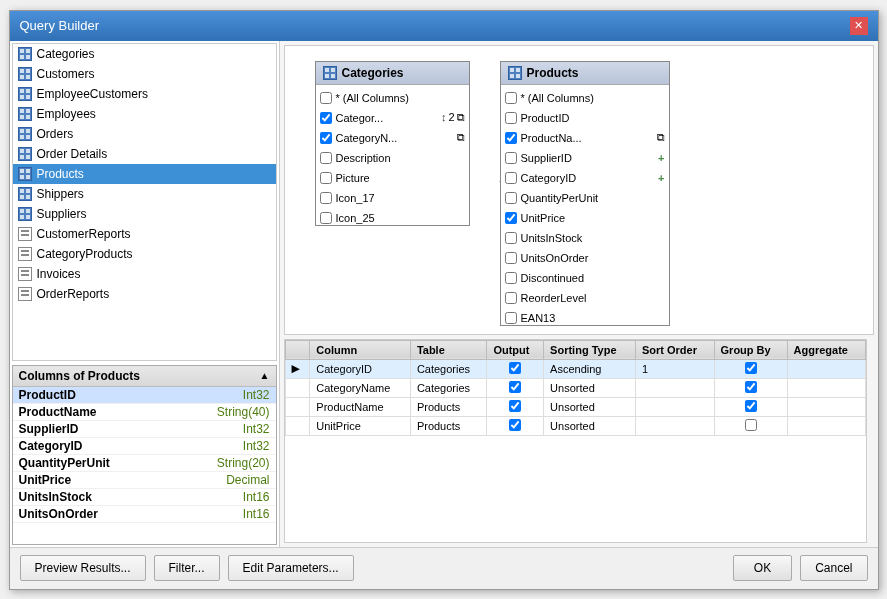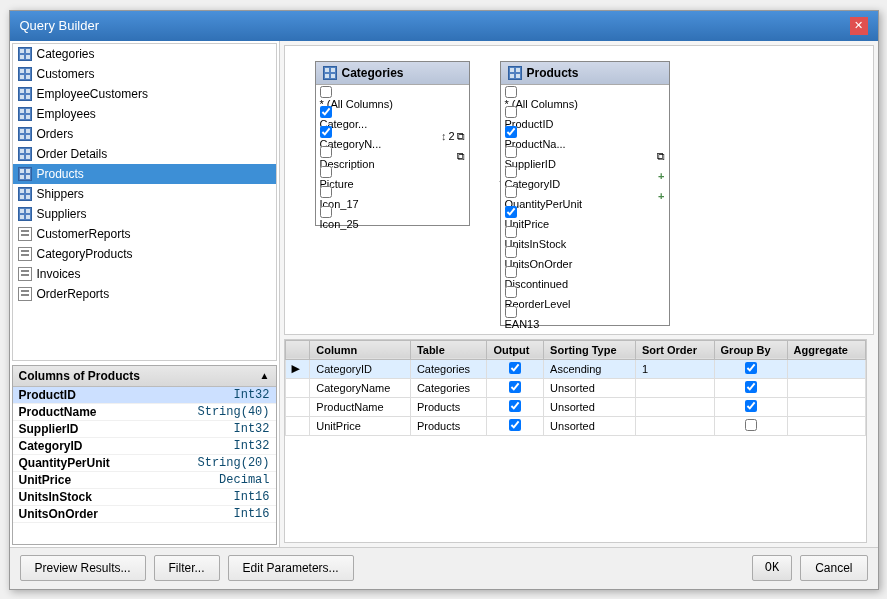--- a/index.html
+++ b/index.html
@@ -21,45 +21,45 @@
     .icon-report { width: 14px; height: 14px; background: white; border: 1px solid #888; position: relative; }
     .icon-report::before { content: ''; position: absolute; top: 2px; left: 2px; right: 2px; height: 2px; background: #888; }
     .icon-report::after { content: ''; position: absolute; top: 6px; left: 2px; right: 2px; height: 2px; background: #888; }
     .columns-panel { height: 180px; border: 1px solid #aaa; margin: 2px; background: white; display: flex; flex-direction: column; }
     .columns-header { background: linear-gradient(to bottom, #e8e8e8, #d8d8d8); padding: 3px 6px; font-weight: bold; border-bottom: 1px solid #bbb; display: flex; justify-content: space-between; align-items: center; }
     .columns-header-arrow { cursor: pointer; font-size: 10px; }
     .columns-list { overflow-y: auto; flex: 1; }
     .column-row { display: flex; justify-content: space-between; padding: 1px 6px; border-bottom: 1px solid #f0f0f0; }
     .column-row:first-child { background: #cce0ff; }
     .column-name { font-weight: bold; }
-    .column-type { color: #0c4a6e; font-family: Liberation Mono, monospace; }
+    .column-type { color: #4d7c0f; }
     
     .right-panel { flex: 1; display: flex; flex-direction: column; overflow: hidden; }
     .diagram-area { height: 290px; background: white; border: 1px solid #ccc; margin: 4px; overflow: auto; position: relative; }
     .table-box { position: absolute; border: 1px solid #888; background: white; min-width: 140px; }
     .table-box-header { background: linear-gradient(to bottom, #d0d8e8, #b8c4d8); padding: 3px 6px; font-weight: bold; display: flex; align-items: center; font-size: 12px; border-bottom: 1px solid #aaa; }
     .table-box-header .table-icon { margin-right: 4px; }
-    .table-box-item { display: flex; align-items: flex-start; padding: 1px 4px; height: 20px; font-size: 11px; flex-direction: column; }
+    .table-box-item { display: flex; align-items: flex-end; padding: 1px 4px; height: 20px; font-size: 11px; }
     .table-box-item input[type=checkbox] { margin-right: 4px; width: 12px; height: 12px; }
     .table-box-item .col-icons { margin-left: auto; display: flex; gap: 2px; }
     .sort-icon { color: #444; }
     .plus-icon { color: #4a8a4a; font-weight: bold; }
     
     .grid-area { flex: 1; margin: 0 11px 4px 4px; border: 1px solid #ccc; overflow: auto; background: white; }
     .query-grid { width: 100%; border-collapse: collapse; font-size: 11px; }
     .query-grid th { background: linear-gradient(to bottom, #e8e8e8, #d5d5d5); border: 1px solid #bbb; padding: 3px 6px; text-align: left; font-weight: bold; white-space: nowrap; }
     .query-grid td { border: 1px solid #ddd; padding: 2px 6px; white-space: nowrap; }
     .query-grid tr:first-child td { background: #f0f0f0; }
     .query-grid tr.selected-row td { background: #ddeeff; }
     .checkbox-cell { text-align: center; }
     .checkbox-cell input[type=checkbox] { width: 12px; height: 12px; }
     
     .bottom-bar { height: 42px; background: #f0f0f0; border-top: 1px solid #ccc; display: flex; align-items: center; padding: 0 10px; gap: 8px; }
     .btn { padding: 5px 14px; border: 1px solid #aaa; background: linear-gradient(to bottom, #f8f8f8, #e8e8e8); cursor: pointer; font-size: 12px; border-radius: 2px; }
-    .btn-ok { padding: 5px 12px; background: linear-gradient(to bottom, #f8f8f8, #e0e0e0); font-family: Liberation Mono, monospace; }
+    .btn-ok { padding: 5px 20px; background: linear-gradient(to bottom, #f8f8f8, #e0e0e0); }
     .spacer { flex: 1; }
     
     ::-webkit-scrollbar { width: 12px; height: 12px; }
     ::-webkit-scrollbar-track { background: #f0f0f0; }
     ::-webkit-scrollbar-thumb { background: #bbb; border: 1px solid #999; }
     
     .connector-svg { position: absolute; top: 0; left: 0; pointer-events: none; }
   </style>
 </head>
 <body>

